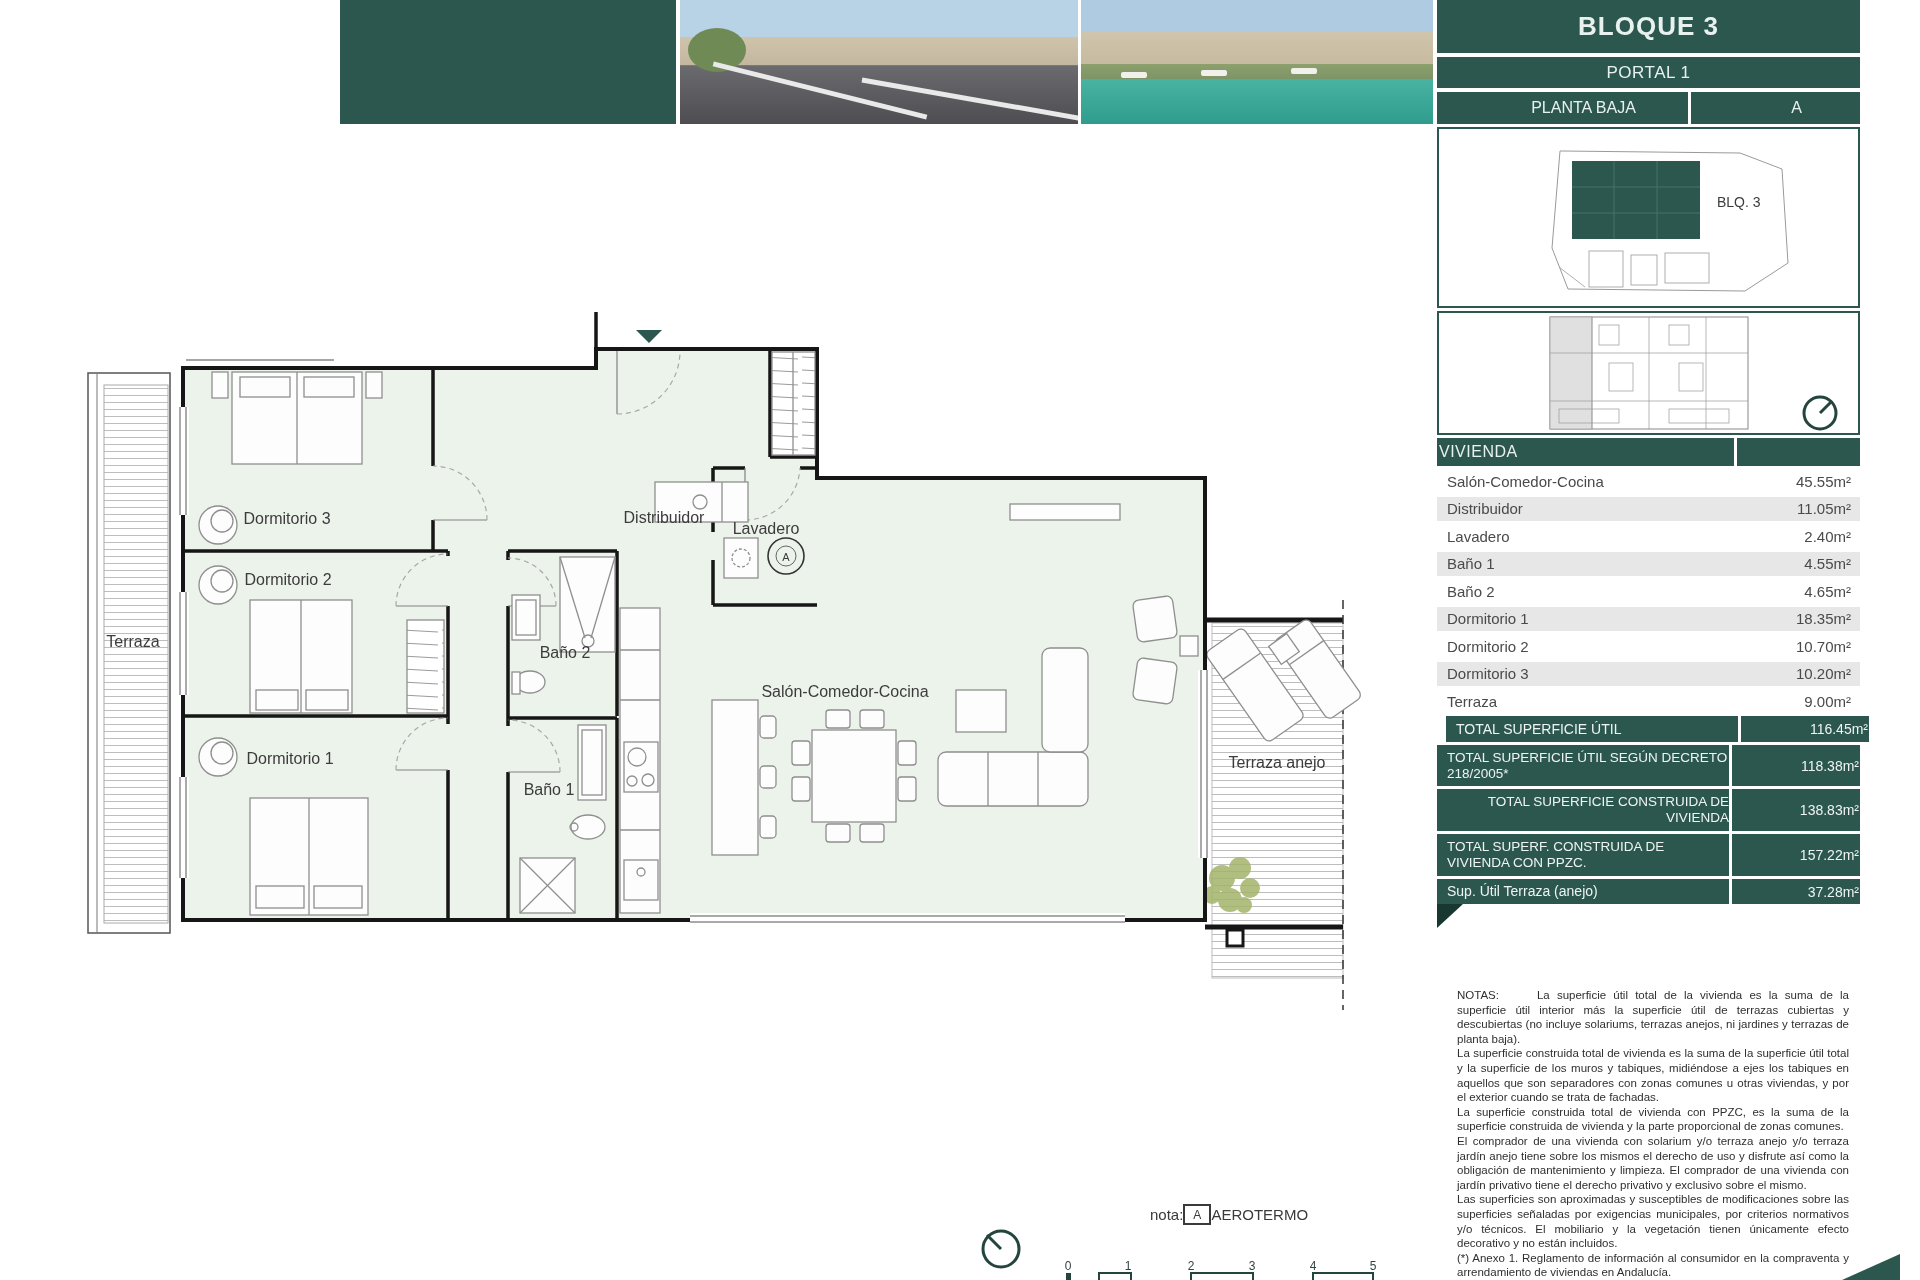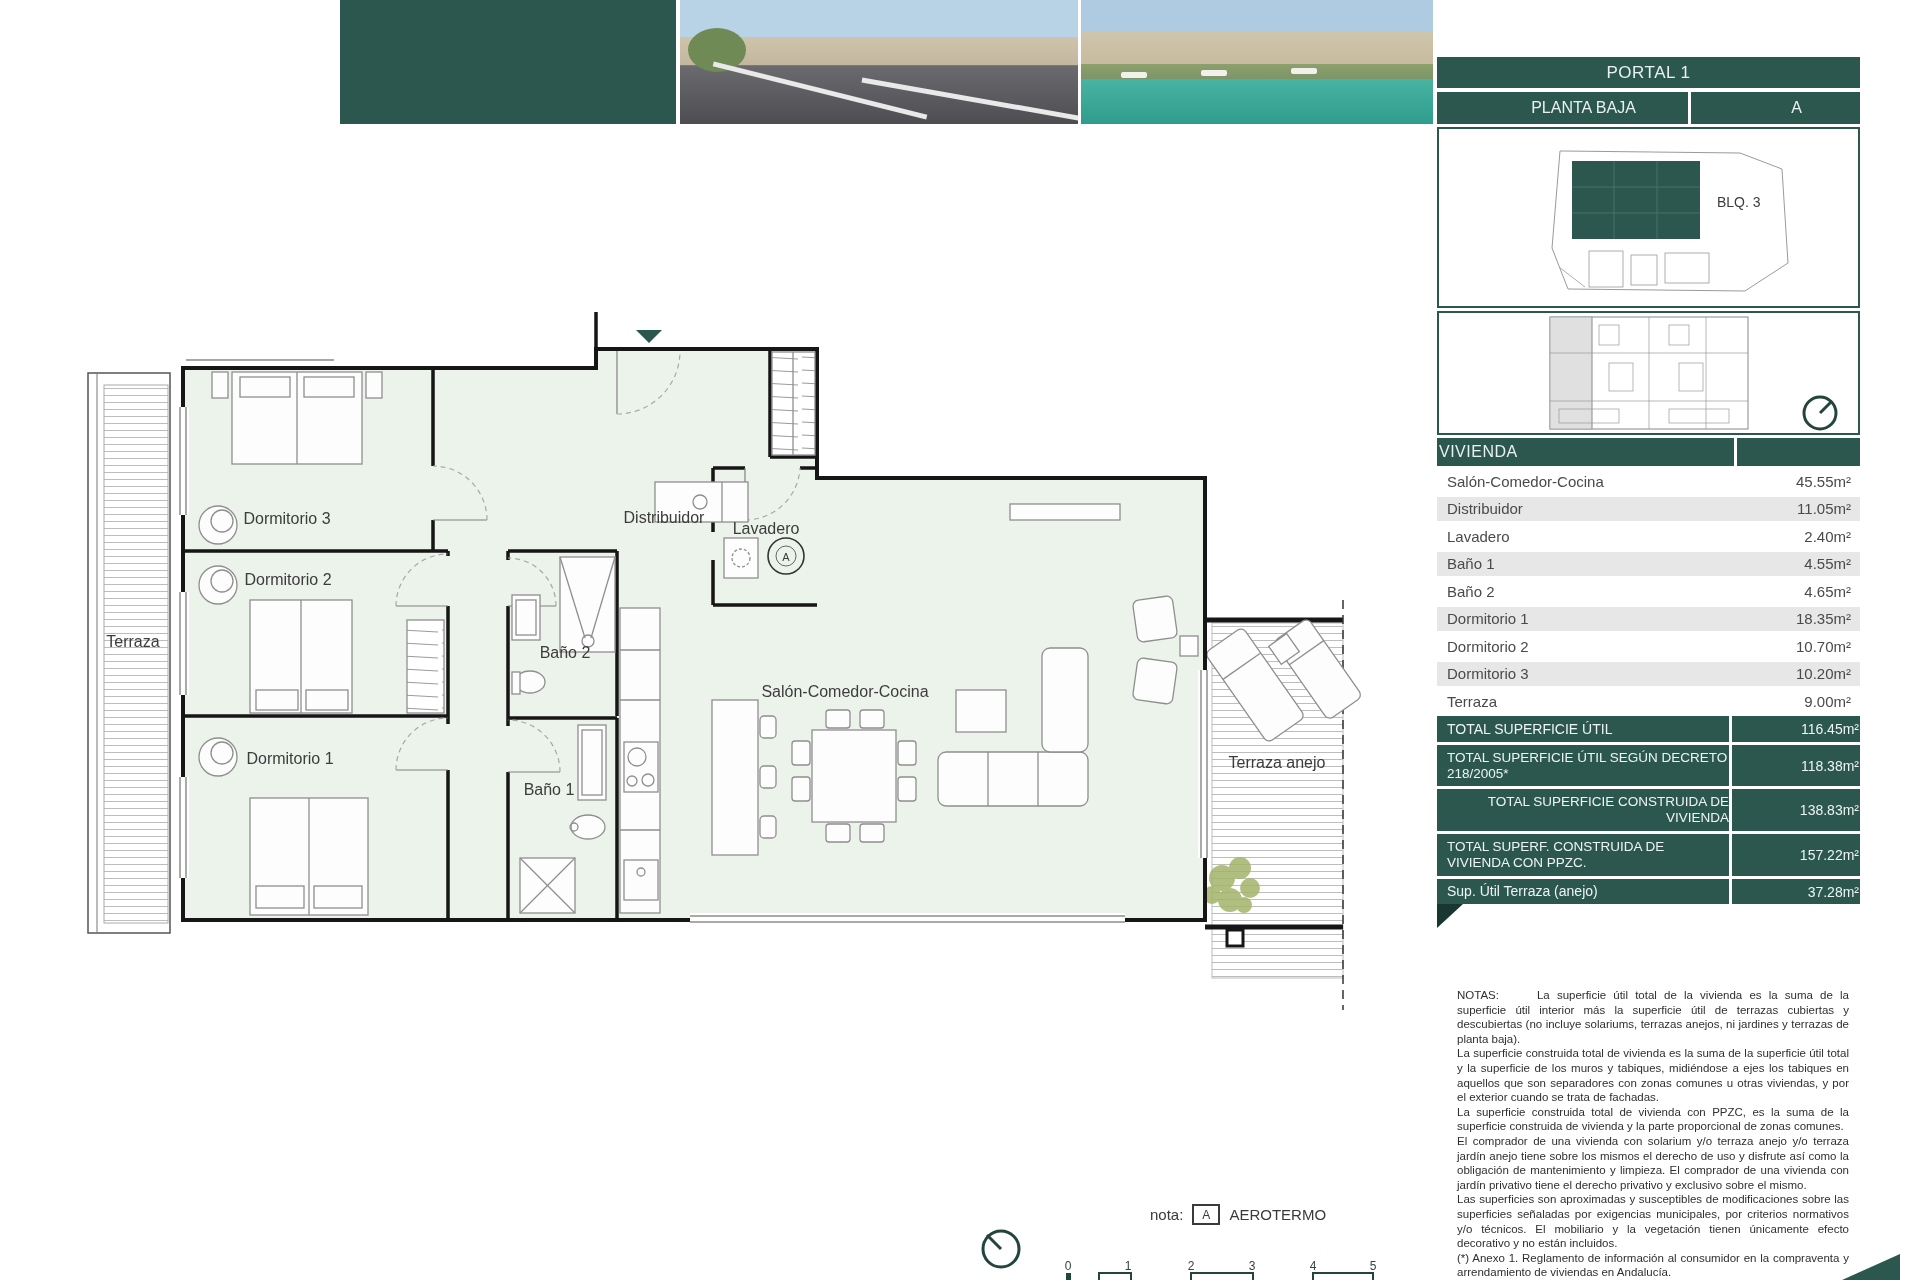--- a/index.html
+++ b/index.html
@@ -35,31 +35,31 @@
   #p-viv{left:0;top:438px;width:423px;height:28px;display:flex;align-items:center;background:#2c574f;color:#e9f1ee;font-size:16px;letter-spacing:.5px;}
   #p-viv .lbl{width:295px;padding-left:2px;border-right:3px solid #fff;height:100%;display:flex;align-items:center;}
   #p-rows{left:0;top:469px;width:423px;}
   .area-row{height:24.5px;margin-bottom:3px;display:flex;align-items:center;font-size:15px;color:#4a4a4a;background:#ffffff;}
   .area-row:nth-child(even){background:#e7e7e7;}
   .area-row .lbl{padding-left:10px;flex:1;}
   .area-row .val{padding-right:9px;text-align:right;}
   .total-row{position:absolute;left:0;width:423px;background:#2c574f;color:#eef4f2;display:flex;}
   .total-row .lbl{width:295px;padding-left:10px;border-right:3px solid #fff;display:flex;align-items:center;font-size:13.5px;line-height:1.15;box-sizing:border-box;}
   .total-row .val{flex:1;display:flex;align-items:center;justify-content:flex-end;padding-right:1px;font-size:14px;}
-  #t1{top:716px;height:26px;}
+  #t1{top:716px;height:26px;margin-left:9px;}
   #t2{top:745px;height:41px;}
   #t3{top:789px;height:42px;text-align:right;}
   #t4{top:834px;height:42px;}
   #t5{top:879px;height:25px;}
   #fold{left:0;top:904px;width:26px;height:24px;background:#183731;clip-path:polygon(0 0,100% 0,0 100%);}
   #notes{left:20px;top:988px;width:392px;font-size:11.5px;line-height:1.27;color:#2f2f2f;text-align:justify;}
   #notes .gap{display:inline-block;width:38px;}
   #corner-tri{left:1842px;top:1254px;width:58px;height:26px;background:#2c574f;clip-path:polygon(100% 0,100% 100%,0 100%);}
   
-  #nota-line{left:1150px;top:1204px;display:flex;align-items:center;gap:9px;color:#3a3a3a;font-size:15px;}
+  #nota-line{left:1150px;top:1204px;display:flex;align-items:center;color:#3a3a3a;font-size:15px;}
   #nota-box{width:24px;height:17px;border:2px solid #3a3a3a;display:flex;align-items:center;justify-content:center;font-size:12px;}
   .scale-num{position:absolute;top:1259px;width:20px;text-align:center;font-size:12px;color:#30443f;}
   
   svg text{font-family:"Liberation Sans",sans-serif;fill:#3c3c3c;}
 </style>
 </head>
 <body>
 
 <div class="abs" id="teal-block"></div>
 <div class="abs" id="photo1">
@@ -298,20 +298,21 @@
 
   <g stroke="#24443e" stroke-width="2" fill="#ffffff">
     <rect x="1066" y="1273" width="5" height="14" fill="#24443e" stroke="none"></rect>
     <rect x="1099" y="1273" width="32" height="14"></rect>
     <rect x="1191" y="1273" width="62" height="14"></rect>
     <rect x="1313" y="1273" width="60" height="14"></rect>
   </g>
 </svg>
 
 <div class="abs" id="panel">
+  <div class="abs teal-box" id="p-box1">BLOQUE 3</div>
   <div class="abs teal-box" id="p-box2">PORTAL 1</div>
   <div class="abs" id="p-box3">
     <div class="cell c1">PLANTA BAJA</div>
     <div class="cell c2">A</div>
   </div>
 
   <div class="abs white-box" id="p-box4">
     <svg width="419" height="177" viewBox="0 0 419 177">
       <polygon points="124,22 301,24 343,40 349,134 306,162 129,160 113,119 121,22" fill="none" stroke="#9a9a9a" stroke-width="1"></polygon>
       <rect x="133" y="32" width="128" height="78" fill="#2c574f"></rect>

